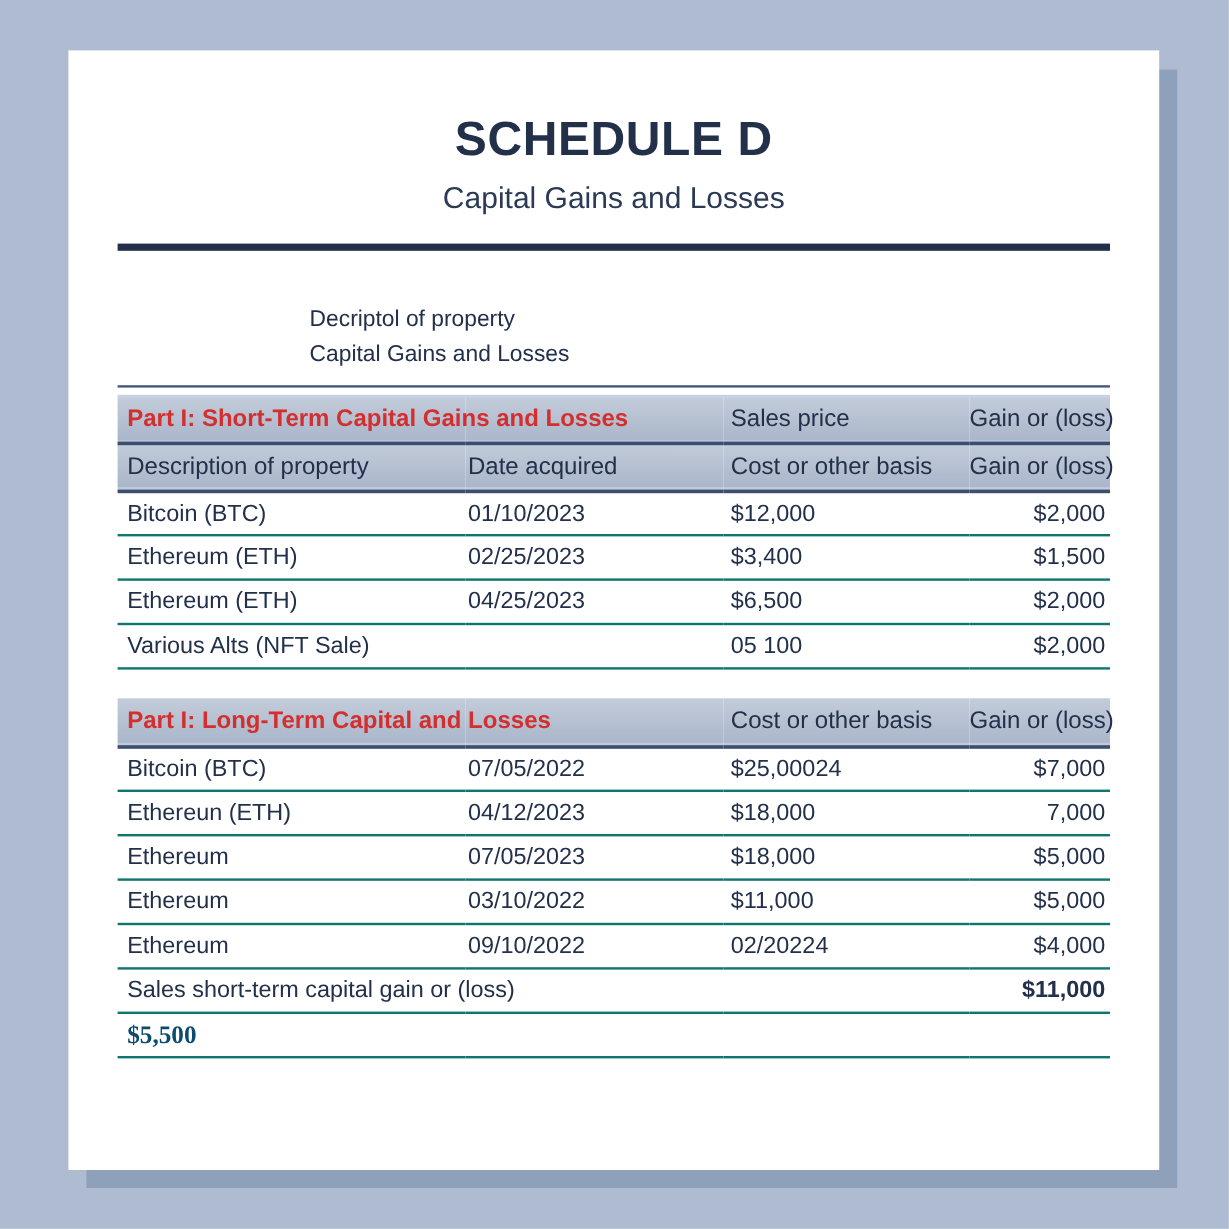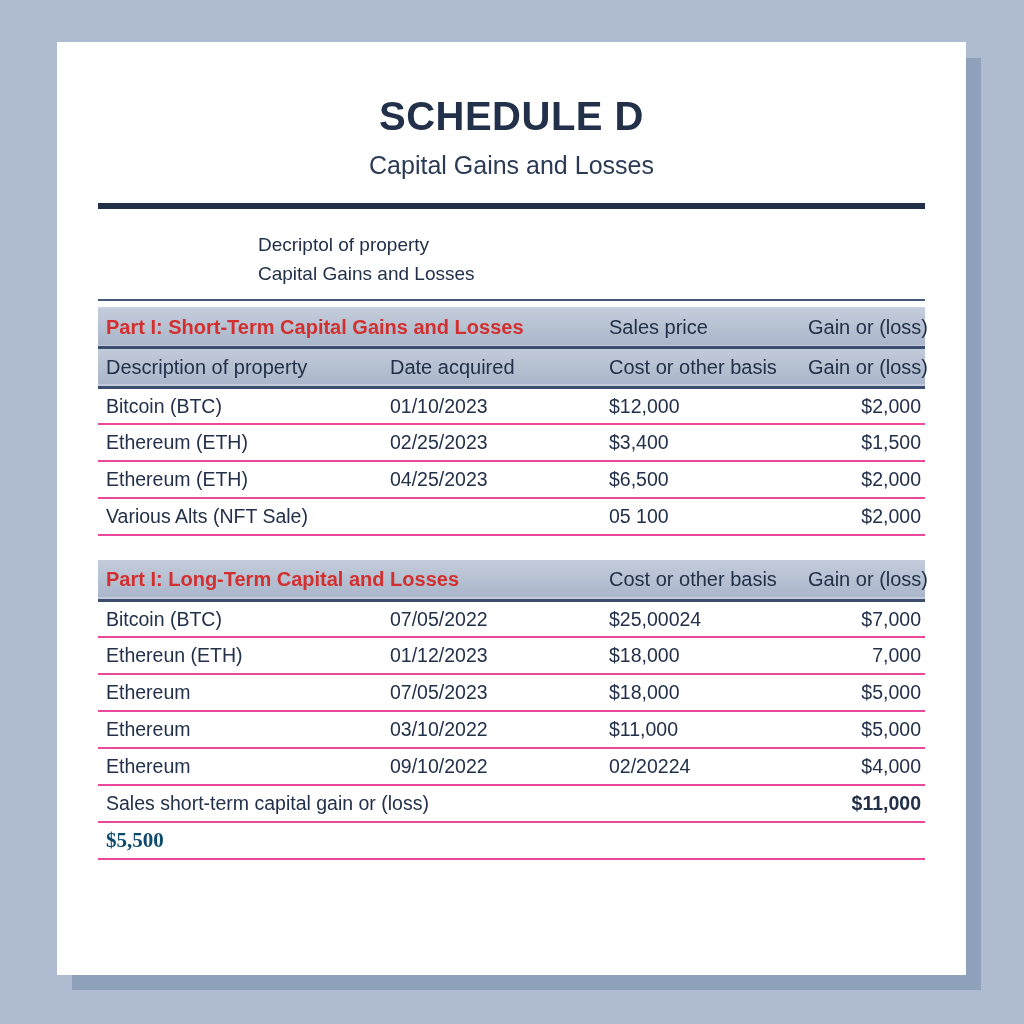--- a/index.html
+++ b/index.html
@@ -75,21 +75,21 @@
   }
   .rule-faint {
     height: 2px;
     background: #c5d2e2;
   }
 
   
   .body-region {
     position: absolute;
     left: 41px;
-    top: 176px;
+    top: 198px;
     width: 827px;
   }
 
   
   .intro {
     padding: 12px 0 10px 160px;
   }
   .intro-line {
     font-size: 19px;
     color: #22304a;
@@ -109,21 +109,21 @@
     vertical-align: middle;
     font-weight: normal;
   }
   col.c-desc { width: 290px; }
   col.c-date { width: 215px; }
   col.c-cost { width: 205px; }
   col.c-gain { width: 117px; }
 
   .row {
     height: 37px;
-    border-bottom: 2px solid #ec4899;
+    border-bottom: 2px solid #0f766e;
   }
   .row td {
     font-size: 19.5px;
     color: #22304a;
     white-space: nowrap;
   }
   .row td.cell-desc { padding-left: 8px; }
   .row td.cell-date { padding-left: 2px; }
   .row td.cell-cost { padding-left: 6px; }
   .row td.cell-gain { text-align: right; padding-right: 4px; }
@@ -271,21 +271,21 @@
           </tr>
 
           <tr class="row">
             <td class="cell-desc">Bitcoin (BTC)</td>
             <td class="cell-date">07/05/2022</td>
             <td class="cell-cost">$25,00024</td>
             <td class="cell-gain gain-pos">$7,000</td>
           </tr>
           <tr class="row">
             <td class="cell-desc">Ethereun (ETH)</td>
-            <td class="cell-date">01/12/2023</td>
+            <td class="cell-date">04/12/2023</td>
             <td class="cell-cost">$18,000</td>
             <td class="cell-gain">7,000</td>
           </tr>
           <tr class="row">
             <td class="cell-desc">Ethereum</td>
             <td class="cell-date">07/05/2023</td>
             <td class="cell-cost">$18,000</td>
             <td class="cell-gain">$5,000</td>
           </tr>
           <tr class="row">

